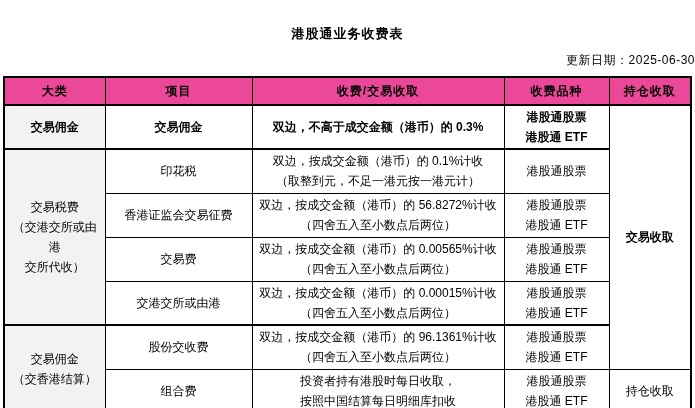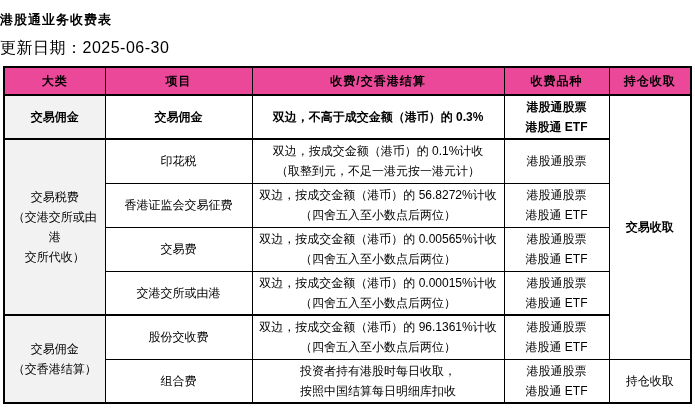--- a/index.html
+++ b/index.html
@@ -4,29 +4,30 @@
 <style>
   html, body { margin: 0; padding: 0; }
   body {
     width: 695px; height: 408px;
     background: #ffffff;
     color: #000000;
     font-family: "Liberation Sans", "DejaVu Sans", sans-serif;
     overflow: hidden;
   }
   .title {
-    padding-top: 11px;
+    padding-top: 25px;
+    text-align: center;
     font-size: 13px;
     font-weight: 700;
     letter-spacing: 1px;
   }
   .subtitle {
     margin-top: 9px;
-    text-align: left;
-    font-size: 16px;
+    text-align: right;
+    font-size: 12px;
     letter-spacing: 0.5px;
   }
   table.fee {
     border-collapse: collapse;
     table-layout: fixed;
     margin: 7px auto 0 auto;
     border: 2px solid #000;
   }
   table.fee th, table.fee td {
     border: 1px solid #000;
@@ -60,21 +61,21 @@
     <col style="width:101px">
     <col style="width:147px">
     <col style="width:252px">
     <col style="width:105px">
     <col style="width:82px">
   </colgroup>
   <thead>
     <tr>
       <th>大类</th>
       <th>项目</th>
-      <th>收费/交香港结算</th>
+      <th>收费/交易收取</th>
       <th>收费品种</th>
       <th>持仓收取</th>
     </tr>
   </thead>
   <tbody>
     <tr class="r1 block-start">
       <td class="cat">交易佣金</td>
       <td>交易佣金</td>
       <td>双边，不高于成交金额（港币）的 0.3%</td>
       <td>港股通股票

